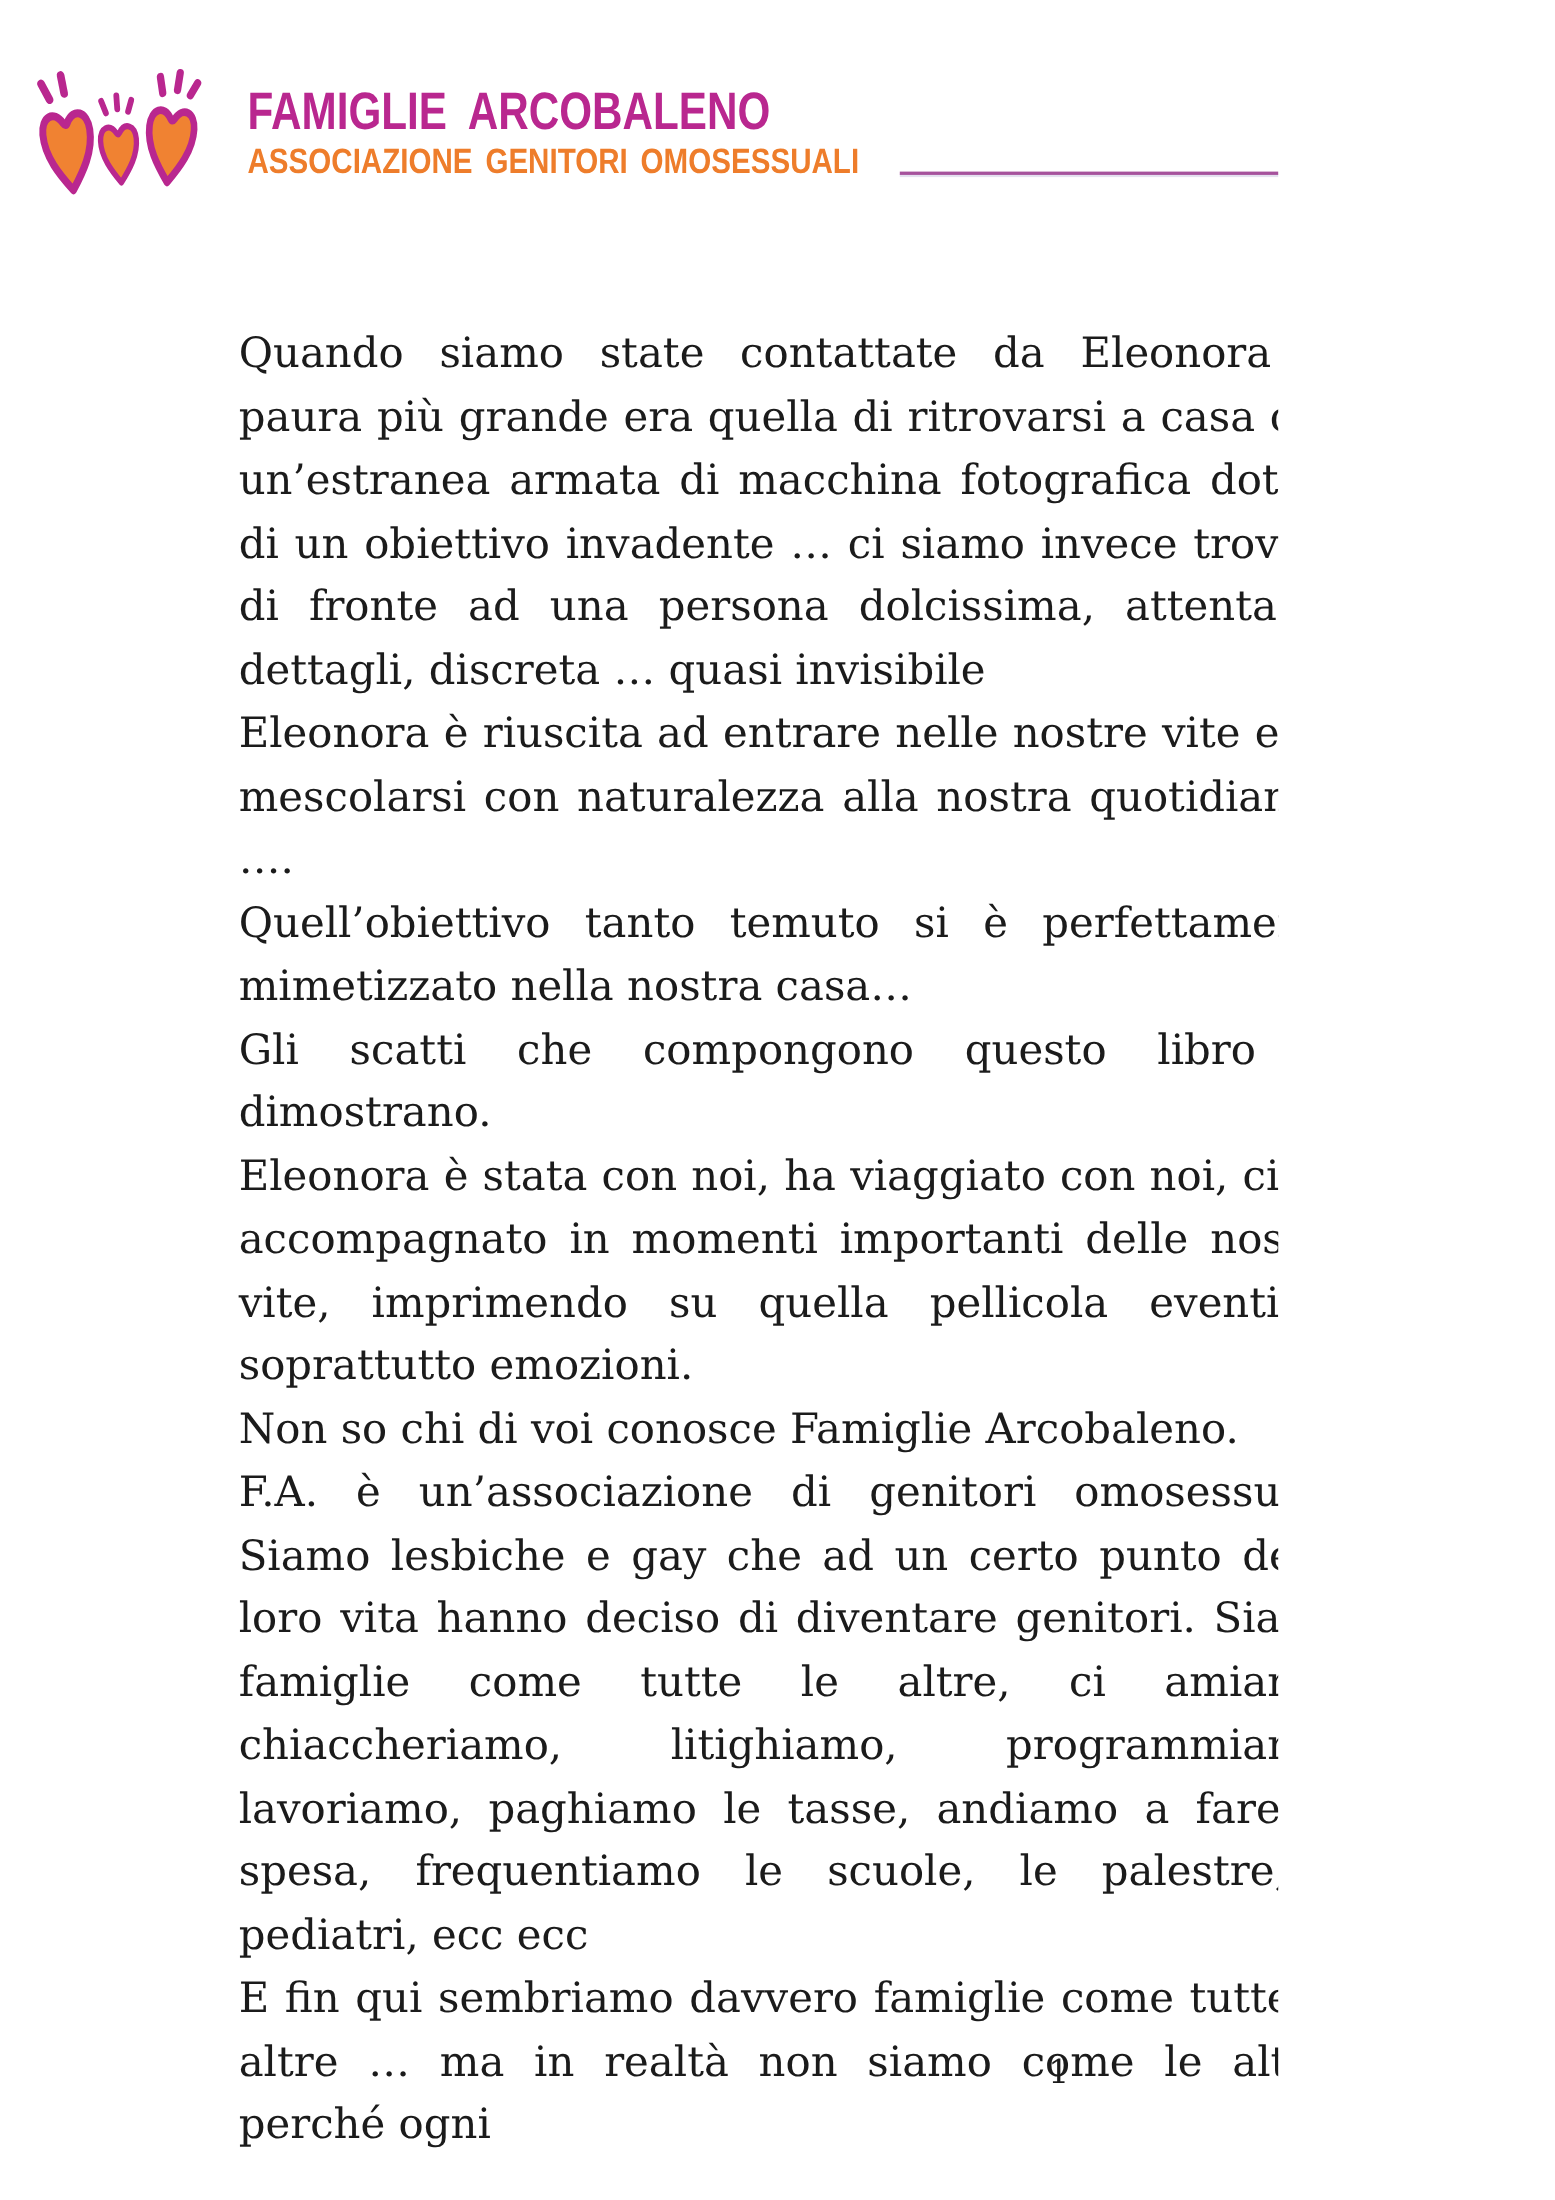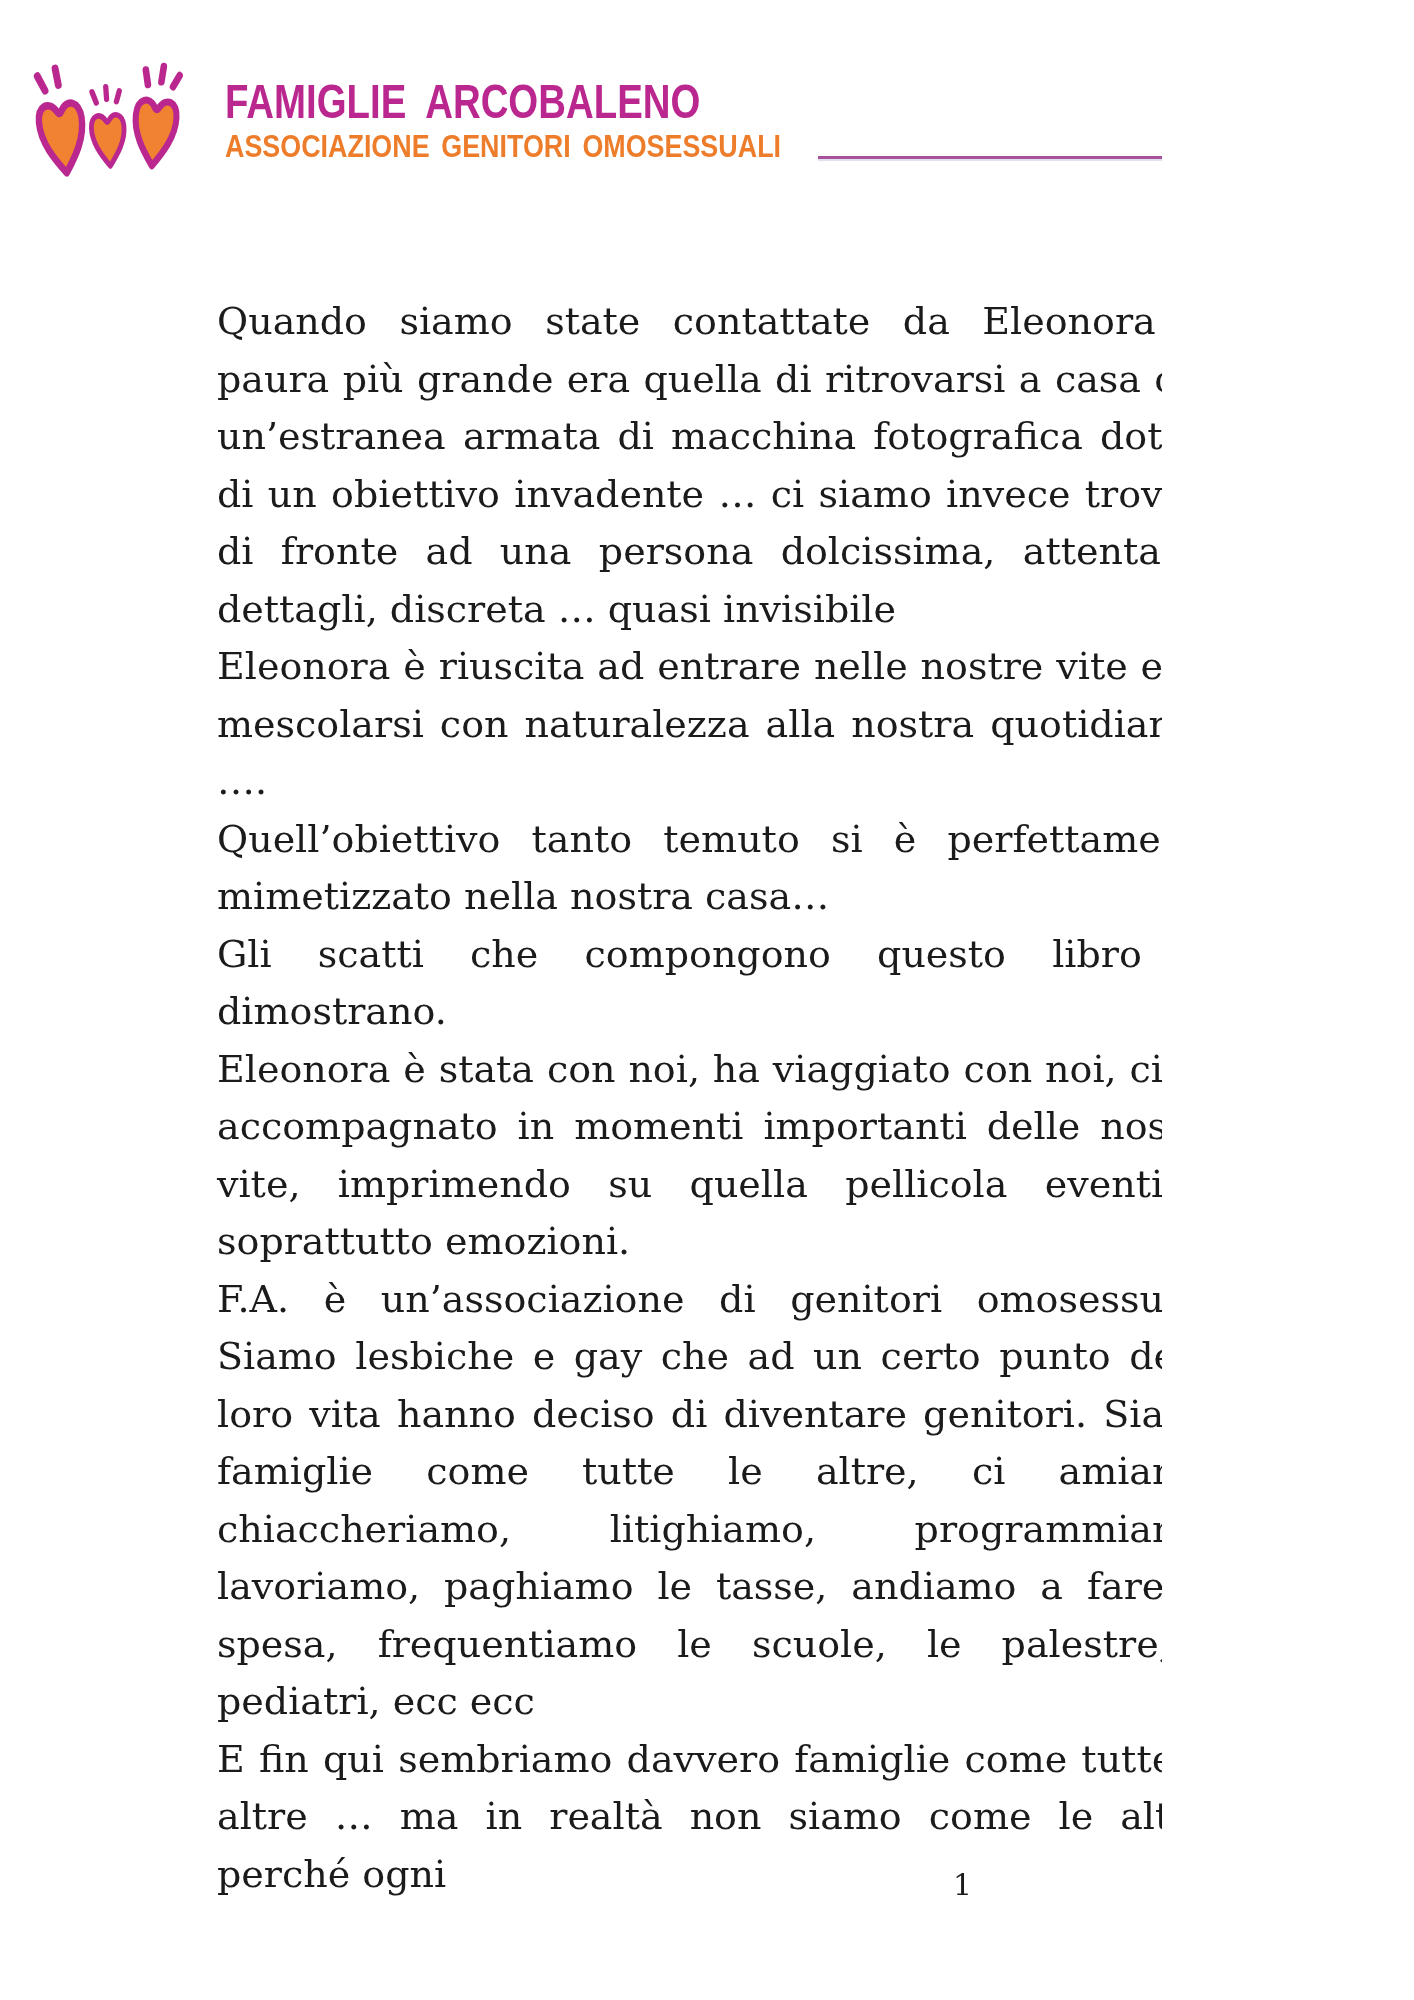--- a/index.html
+++ b/index.html
@@ -104,19 +104,20 @@
 
     <div class="rule"></div>
   </header>
 
   <main class="content">
     <p>Quando siamo state contattate da Eleonora la paura più grande era quella di ritrovarsi a casa con un’estranea armata di macchina fotografica dotata di un obiettivo invadente … ci siamo invece trovate di fronte ad una persona dolcissima, attenta ai dettagli, discreta … quasi invisibile</p>
     <p>Eleonora è riuscita ad entrare nelle nostre vite ed a mescolarsi con naturalezza alla nostra quotidianità ….</p>
     <p>Quell’obiettivo tanto temuto si è perfettamente mimetizzato nella nostra casa…</p>
     <p>Gli scatti che compongono questo libro lo dimostrano.</p>
     <p>Eleonora è stata con noi, ha viaggiato con noi, ci ha accompagnato in momenti importanti delle nostre vite, imprimendo su quella pellicola eventi e soprattutto emozioni.</p>
+    <p>Non so chi di voi conosce Famiglie Arcobaleno.</p>
     <p>F.A. è un’associazione di genitori omosessuali. Siamo lesbiche e gay che ad un certo punto della loro vita hanno deciso di diventare genitori. Siamo famiglie come tutte le altre, ci amiamo, chiaccheriamo, litighiamo, programmiamo, lavoriamo, paghiamo le tasse, andiamo a fare la spesa, frequentiamo le scuole, le palestre, i pediatri, ecc ecc</p>
     <p>E fin qui sembriamo davvero famiglie come tutte le altre … ma in realtà non siamo come le altre, perché ogni</p>
   </main>
 
   <div class="page-number">1</div>
 
 </div>
 
 </body></html>

